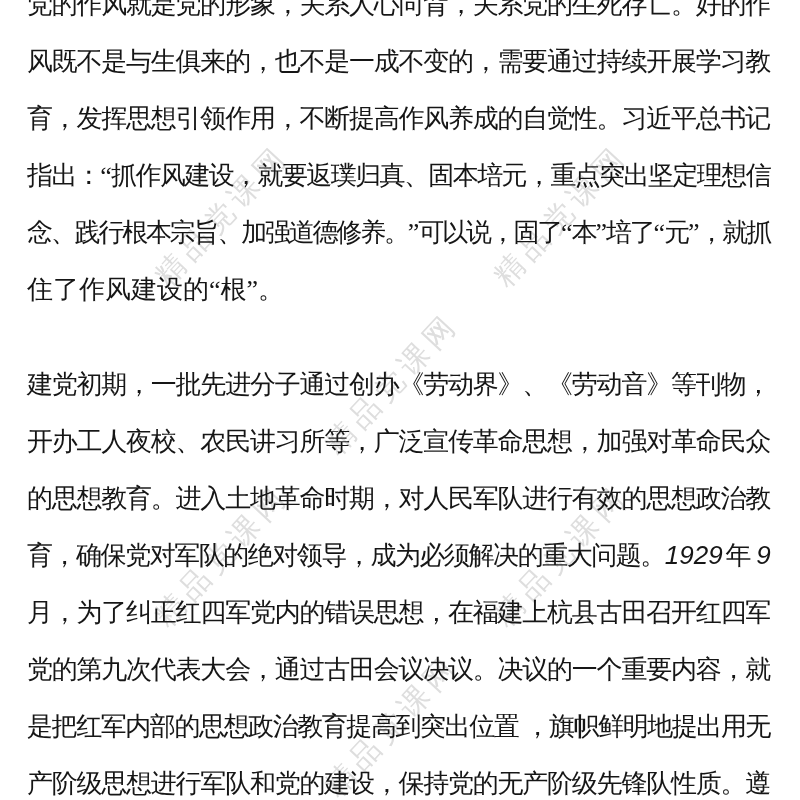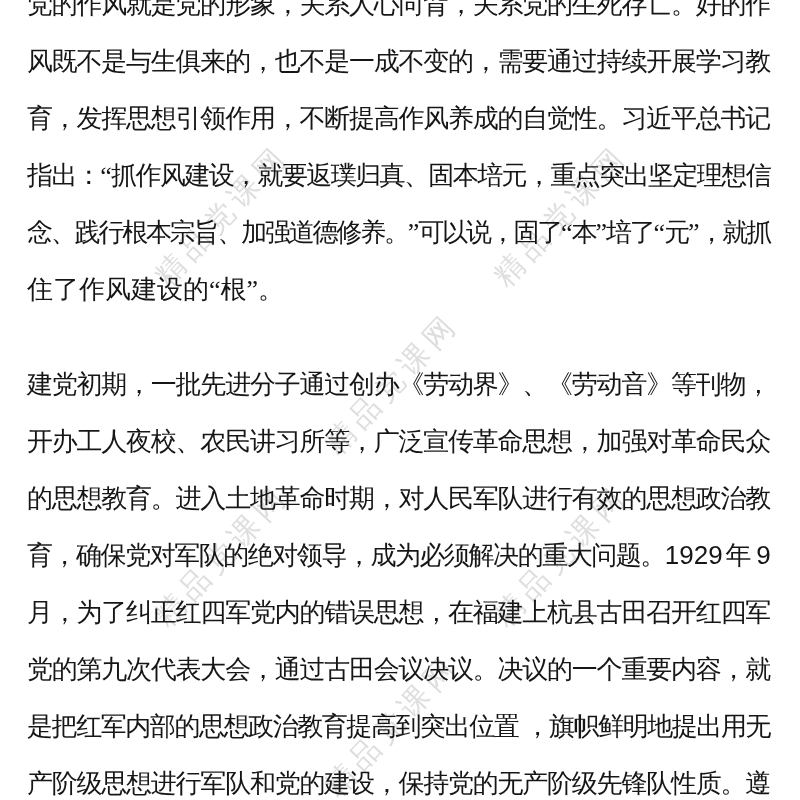--- a/index.html
+++ b/index.html
@@ -49,20 +49,21 @@
     display: flex;
     justify-content: space-between;
     align-items: center;
   }
   .line.just span {
     line-height: normal;
     min-width: 0;
   }
   .line.just span.latin {
     font-family: "Liberation Sans", "DejaVu Sans", sans-serif;
+    font-style: italic;
   }
   .paragraph-2 {
     margin-top: 38px;
   }
 </style>
 </head>
 <body>
 
 <div class="page">
 

